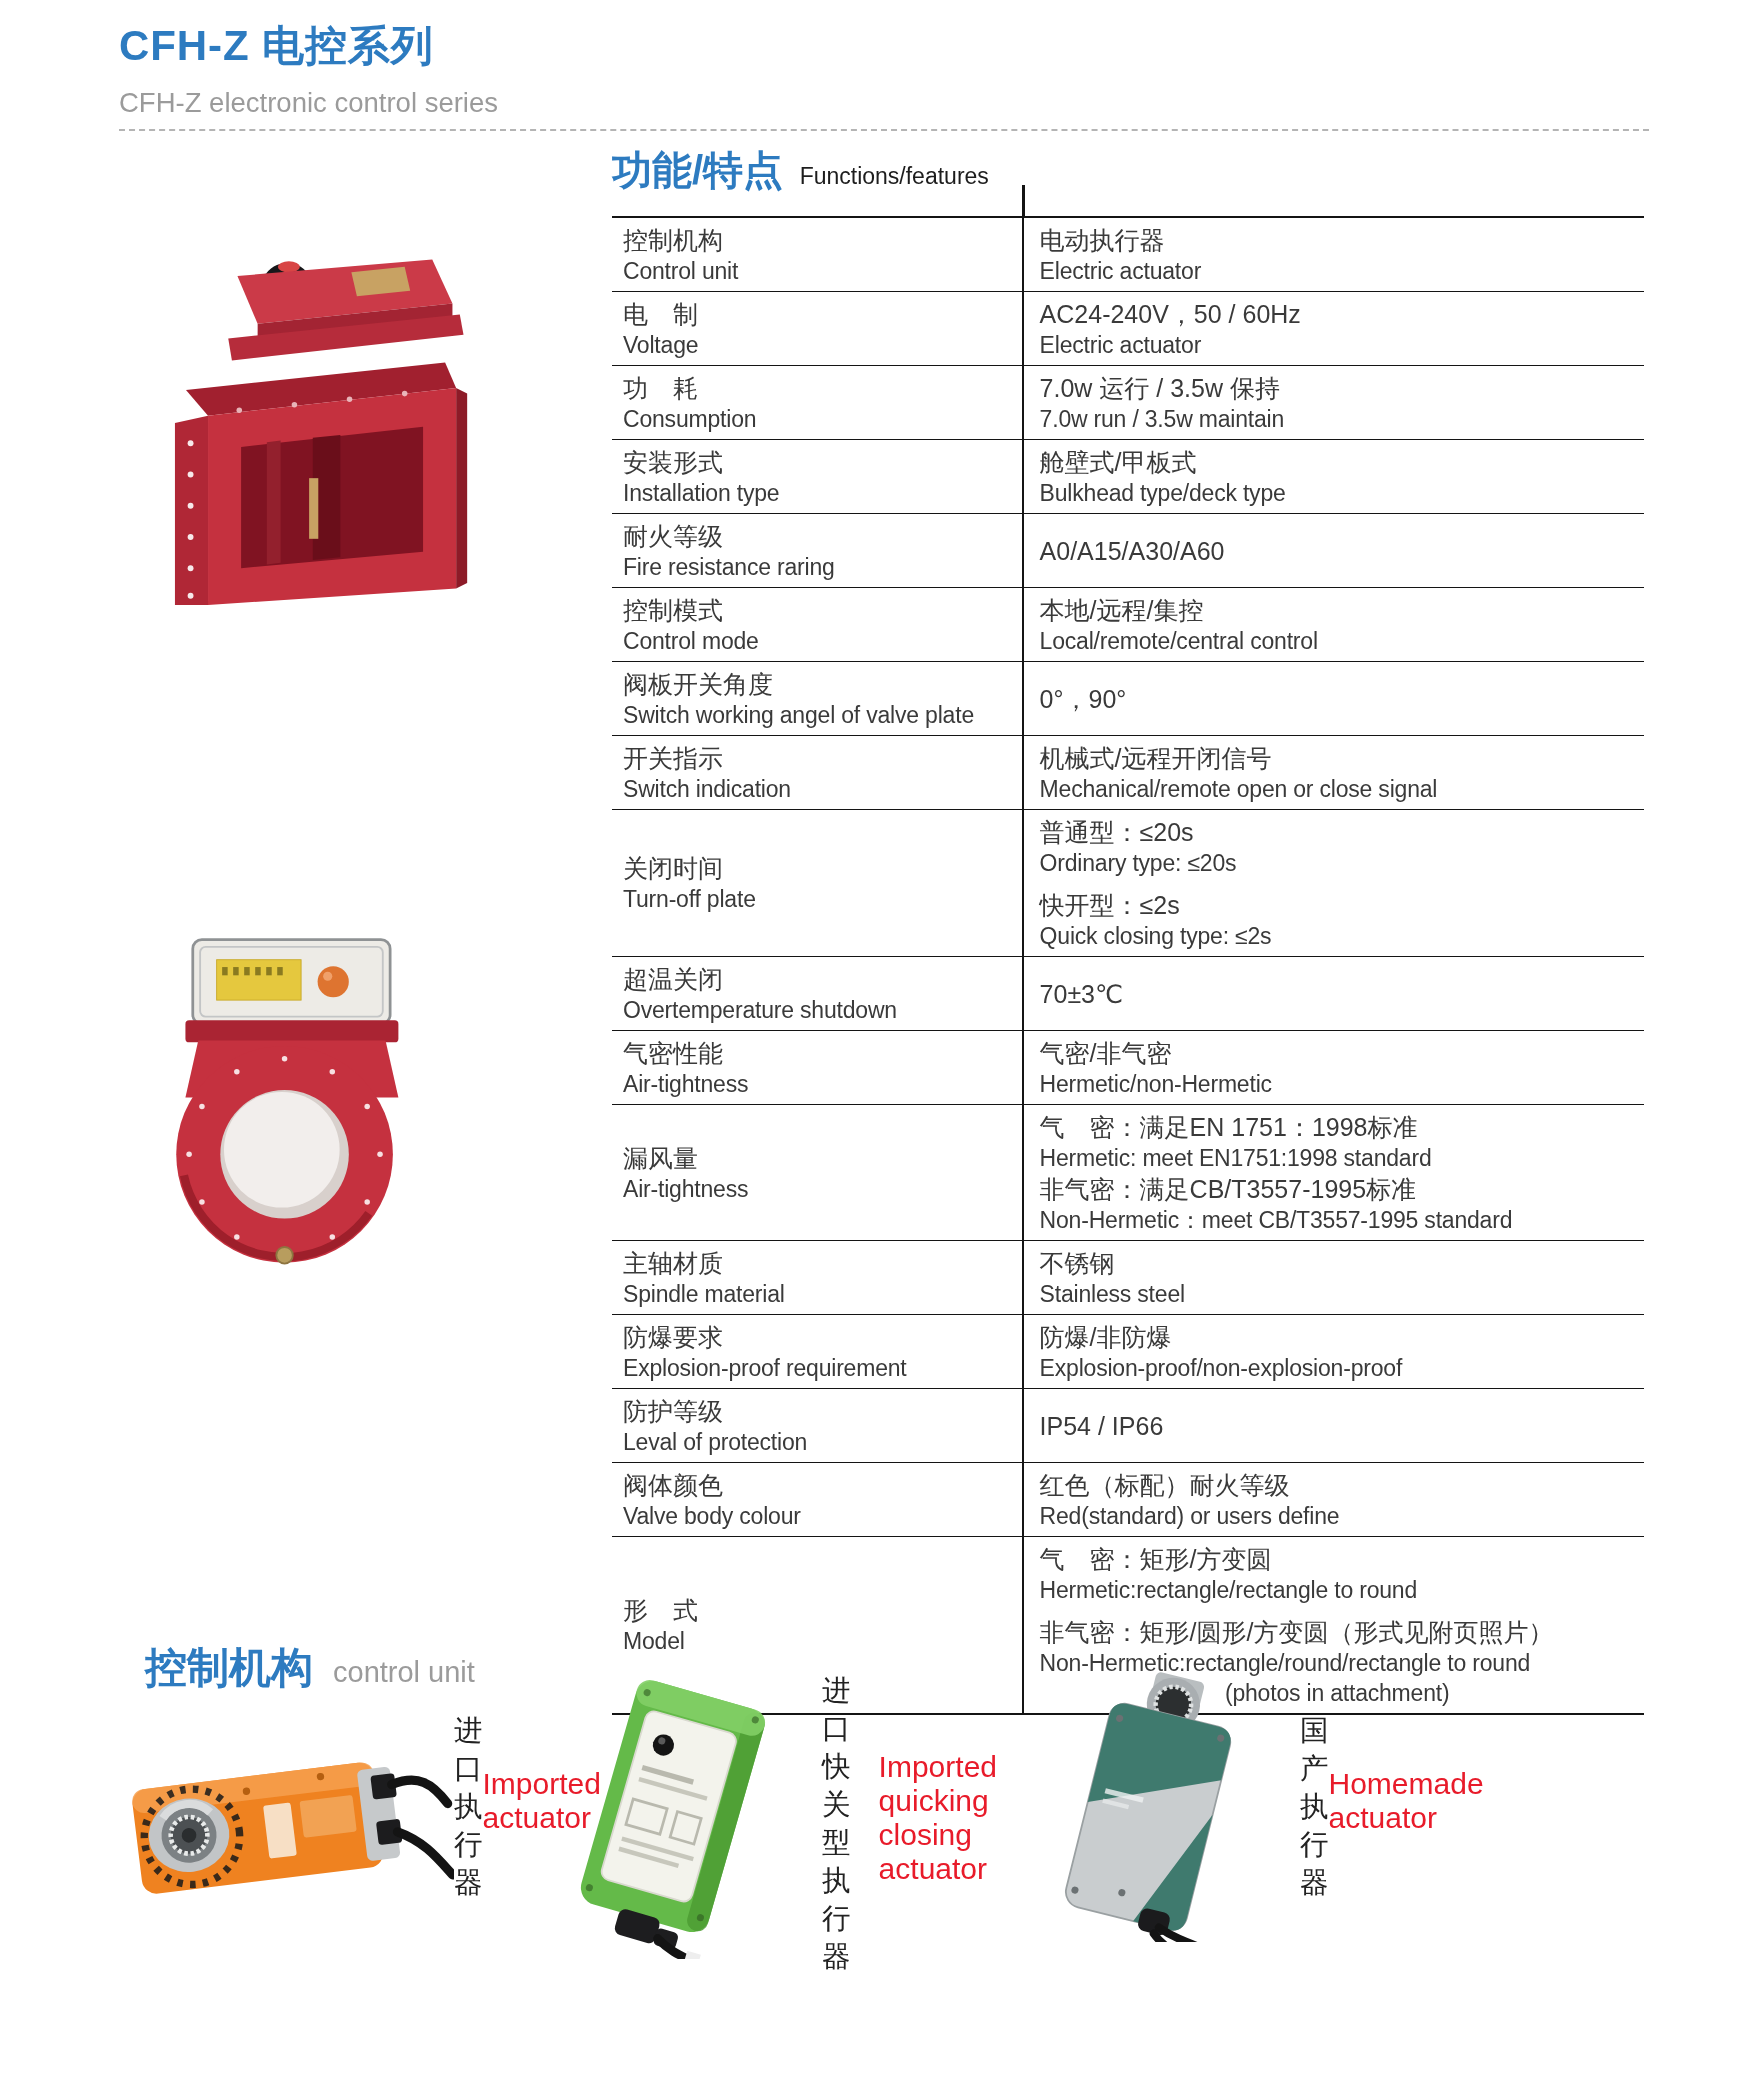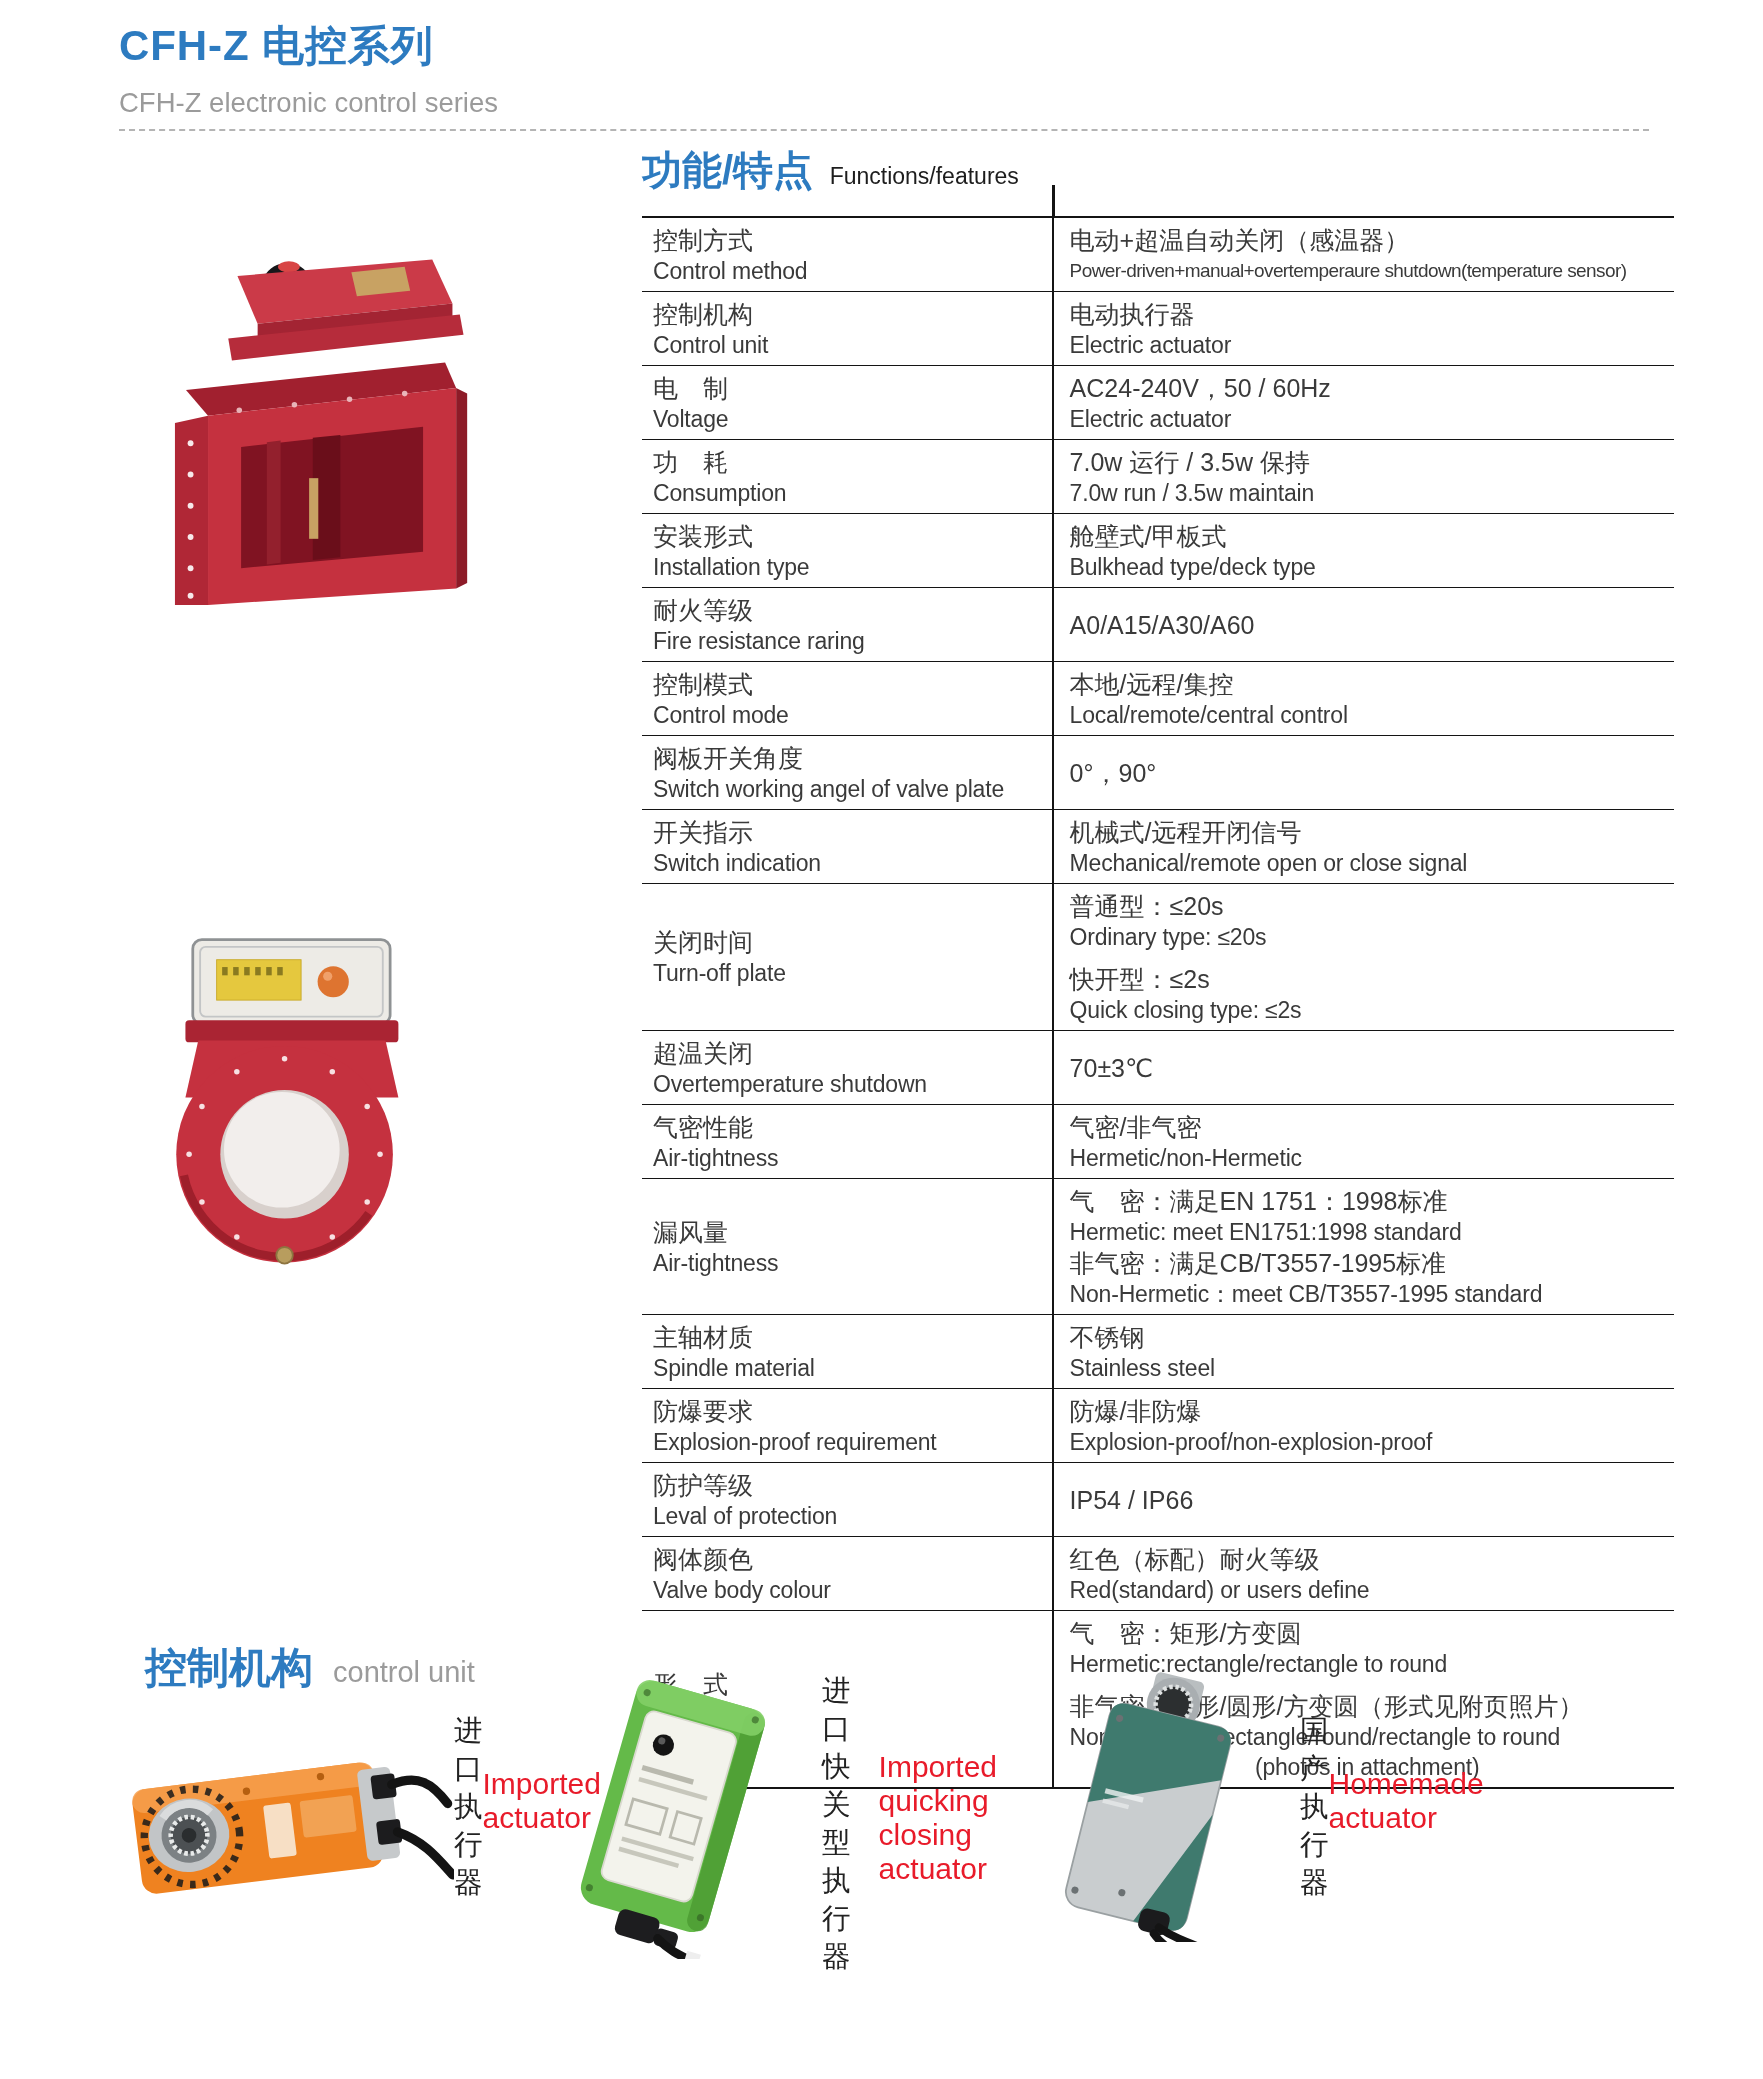--- a/index.html
+++ b/index.html
@@ -17,21 +17,21 @@
   .hdr{position:absolute;left:119px;top:22px}
   .hdr .zh{font-size:42px;font-weight:bold;color:var(--blue);letter-spacing:0.9px;line-height:48px}
   .hdr .en{font-size:27.5px;color:#9b9b9b;line-height:33px;margin-top:16px}
   .dash{position:absolute;left:119px;top:129px;width:1530px;border-top:2.8px dashed #b4b4b4}
 
   
   .damper1{position:absolute;left:129px;top:219px}
   .damper2{position:absolute;left:145px;top:923px}
 
   
-  .features{position:absolute;left:642px;top:143px;width:1032px}
+  .features{position:absolute;left:612px;top:143px;width:1032px}
   .fhead{display:flex;align-items:baseline;gap:16.5px;height:51px}
   .fhead .zh{font-size:40px;font-weight:bold;color:var(--blue)}
   .fhead .en{font-size:23px;color:#1d1d1d}
   .ftable{position:relative;margin-top:22px;border-top:2.8px solid var(--line);border-bottom:2.8px solid var(--line)}
   .fstub{position:absolute;left:410px;top:-33px;width:2.8px;height:33px;background:var(--line)}
   .frow{display:grid;grid-template-columns:410px 1fr;border-bottom:1.8px solid var(--line);min-height:64px}
   .frow:last-child{border-bottom:none}
   .fcell{display:flex;flex-direction:column;justify-content:center;padding:5.5px 9.2px}
   .flabel{padding-left:11px}
   .fvalue{border-left:2.8px solid var(--line);padding-left:15.6px}
@@ -128,30 +128,20 @@
   </svg>
 
   <div class="features">
     <div class="fhead">
       <span class="zh">功能/特点</span>
       <span class="en">Functions/features</span>
     </div>
     <div class="ftable">
       <div class="fstub"></div>
 
-      <div class="frow">
-        <div class="fcell flabel">
-          <div class="zhl">控制方式</div>
-          <div class="enl">Control method</div>
-        </div>
-        <div class="fcell fvalue">
-          <div class="zhl">电动+超温自动关闭（感温器）</div>
-          <div class="enl cond">Power-driven+manual+overtemperaure shutdown(temperature sensor)</div>
-        </div>
-      </div>
 
       <div class="frow">
         <div class="fcell flabel">
           <div class="zhl">控制机构</div>
           <div class="enl">Control unit</div>
         </div>
         <div class="fcell fvalue">
           <div class="zhl">电动执行器</div>
           <div class="enl">Electric actuator</div>
         </div>

